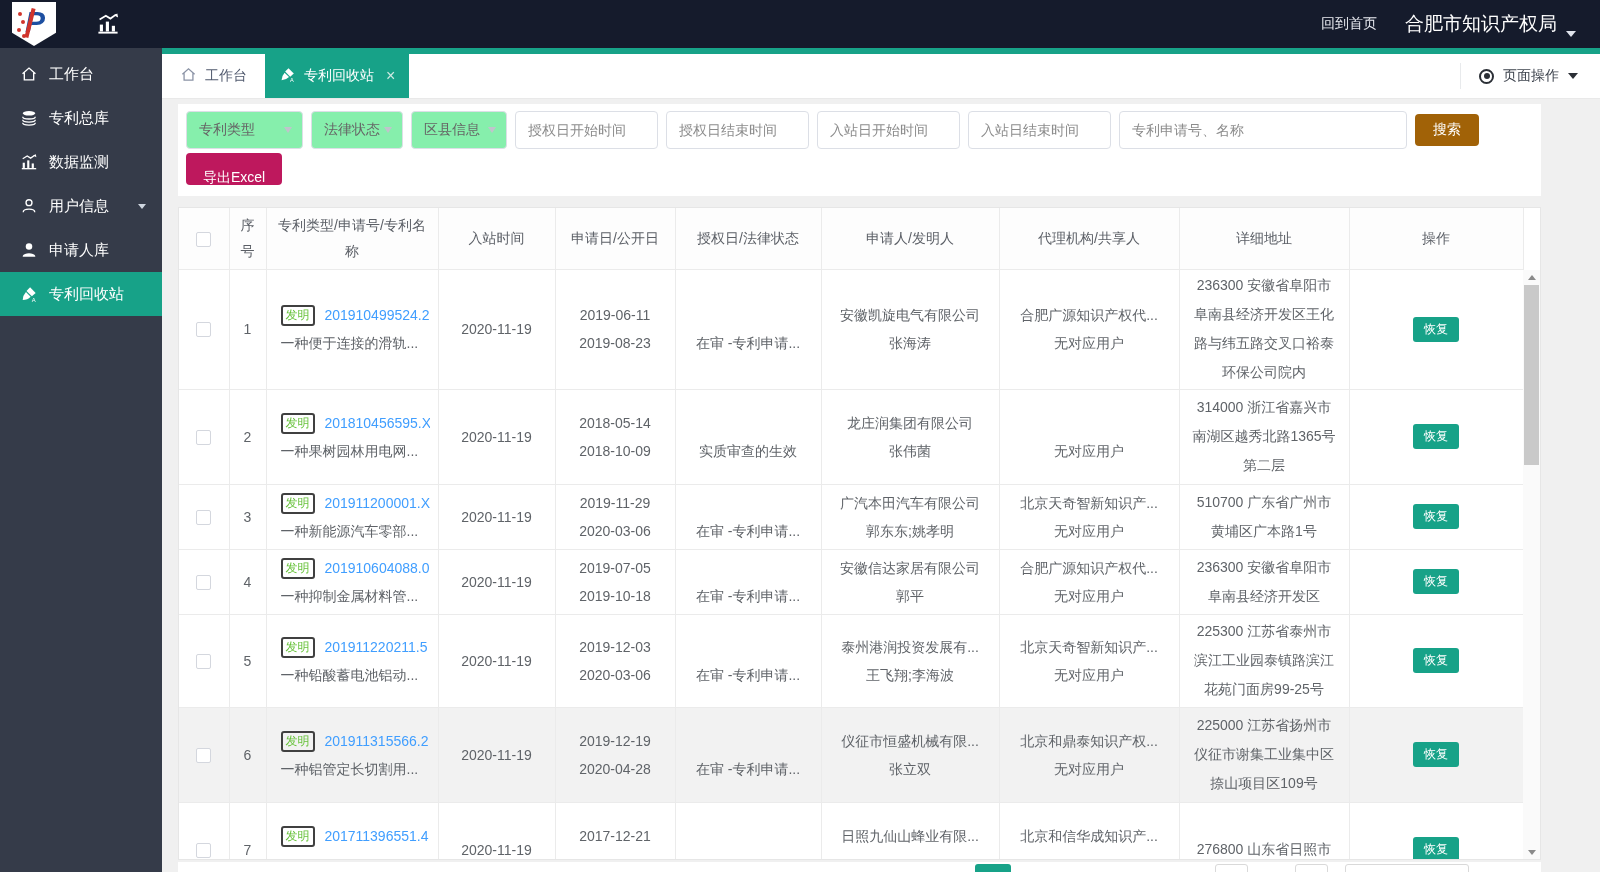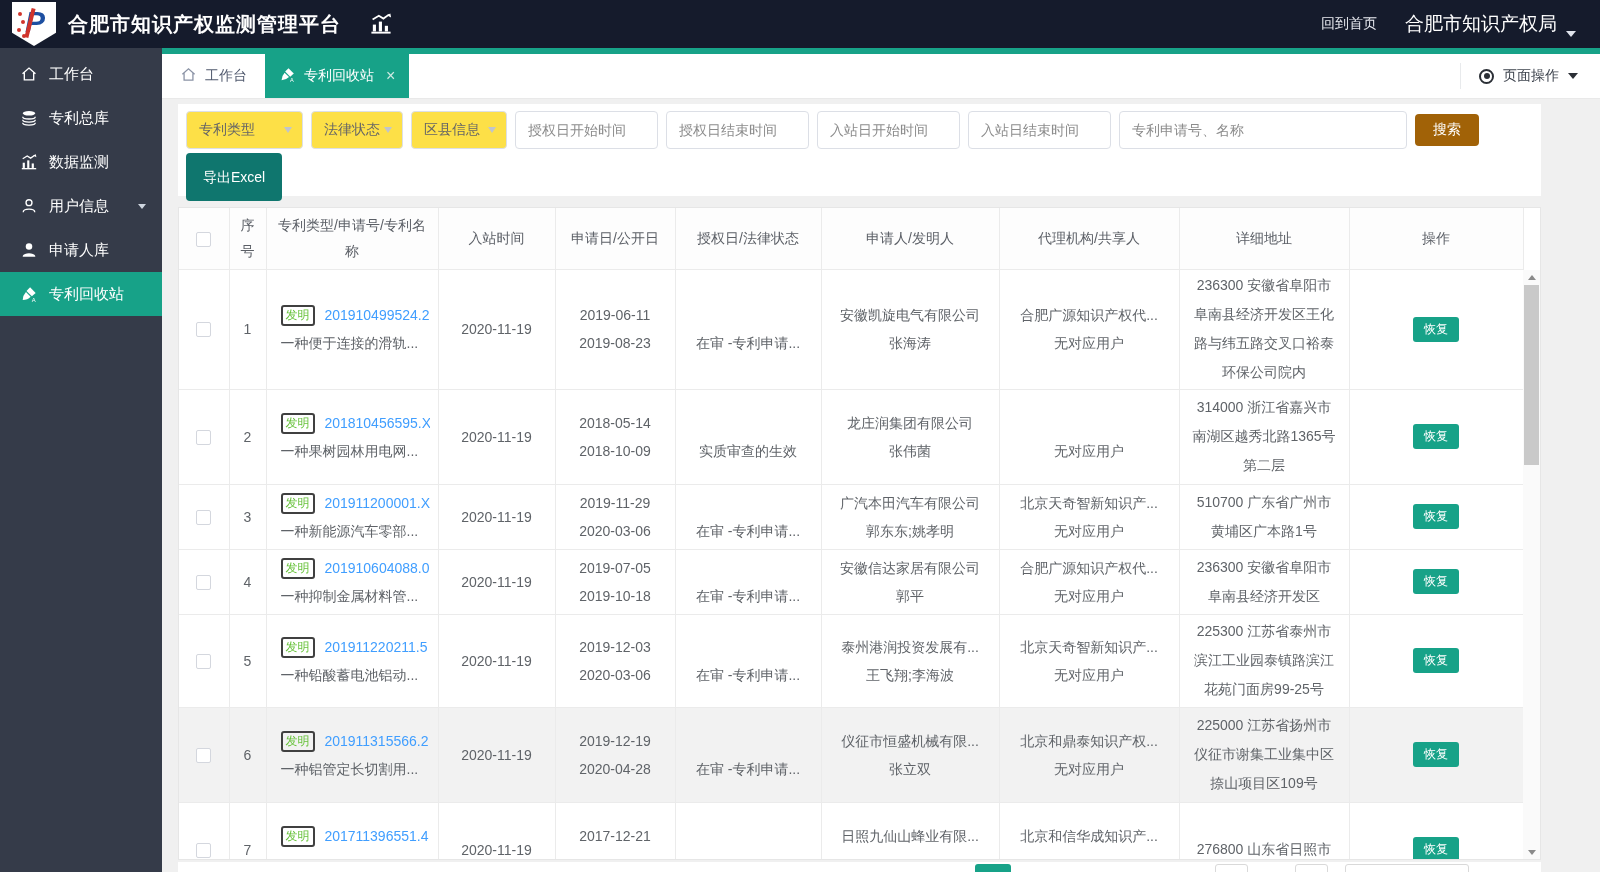--- a/index.html
+++ b/index.html
@@ -46,30 +46,30 @@
   .tab-divider { width:1px; height:26px; background:#e8eaec; margin-right:18px; }
   .page-actions { display:flex; align-items:center; gap:9px; font-size:14px; color:#3d434d; cursor:pointer; }
   .radio-icn { width:15px; height:15px; border:2px solid #2b2f36; border-radius:50%; position:relative; }
   .radio-icn::after { content:""; position:absolute; left:2.5px; top:2.5px; width:6px; height:6px;
     border-radius:50%; background:#2b2f36; }
   .page-actions .caret { border-top-color:#2b2f36; }
 
   
   .filter-card { background:#fff; width:1363px; margin:5px 0 0 16px; height:92px; padding:7px 8px 8px; }
   .filter-row { display:flex; align-items:center; }
-  .fsel { height:38px; border:1px solid #dcdfe6; border-radius:4px; background:#fde047; display:inline-flex;
+  .fsel { height:38px; border:1px solid #dcdfe6; border-radius:4px; background:#86efac; display:inline-flex;
     align-items:center; justify-content:space-between; padding:0 10px 0 12px; font-size:14px; color:#666;
     margin-right:8px; cursor:pointer; flex:none; }
   .fsel .caret { border-top-color:#c0c4cc; border-left-width:4.5px; border-right-width:4.5px; }
   .fin { height:38px; border:1px solid #dcdfe6; border-radius:4px; padding:0 12px; font-size:14px;
     color:#606266; margin-right:8px; outline:none; flex:none; font-family:inherit; }
   .fin::placeholder { color:#8c8c8c; opacity:1; }
   .btn-search { width:64px; height:32px; background:#a16207; color:#fff; border:none; border-radius:4px;
     font-size:14px; cursor:pointer; font-family:Liberation Sans, sans-serif; }
-  .btn-export { margin-top:4px; height:48px; padding:16px 17px; background:#0f766e; color:#fff; border:none;
+  .btn-export { margin-top:4px; height:32px; padding:16px 17px; background:#be185d; color:#fff; border:none;
     border-radius:4px; font-size:14px; cursor:pointer; font-family:inherit; }
 
   
   .table-card { background:#fff; width:1363px; margin:11px 0 0 16px; height:653px; position:relative;
     border:1px solid #e6e6e6; overflow:hidden; }
   table { border-collapse:collapse; table-layout:fixed; width:1344px; }
   th, td { border-right:1px solid #ebebeb; border-bottom:1px solid #ebebeb; text-align:center;
     font-size:14px; vertical-align:middle; overflow:hidden; }
   thead th { height:61px; background:#fdfdfd; color:#5b5f66; font-weight:normal; line-height:26px; padding:0 8px; }
   td { color:#5f6368; }
@@ -110,21 +110,20 @@
 <body>
 
 <div class="app">
 
   <div class="topbar">
     <div class="logo">
       <span class="p">P</span>
       <span class="slash"></span>
       <span class="dot"></span>
     </div>
-    <div class="app-title">合肥市知识产权监测管理平台</div>
     <div class="topbar-chart">
       <svg width="24" height="24" viewBox="0 0 20 20">
         <path d="M2 17.2 h16" stroke="#fff" stroke-width="1.6" fill="none"></path>
         <rect x="3.2" y="10.5" width="2.6" height="5.7" fill="#fff"></rect>
         <rect x="8.2" y="8" width="2.6" height="8.2" fill="#fff"></rect>
         <rect x="13.2" y="11.5" width="2.6" height="4.7" fill="#fff"></rect>
         <path d="M3 6.2 L8.2 3.2 L12 5.5 L16.6 2.2" stroke="#fff" stroke-width="1.5" fill="none"></path>
         <polygon points="17.8,1.2 18.4,4.6 14.8,2.7" fill="#fff"></polygon>
       </svg>
     </div>

